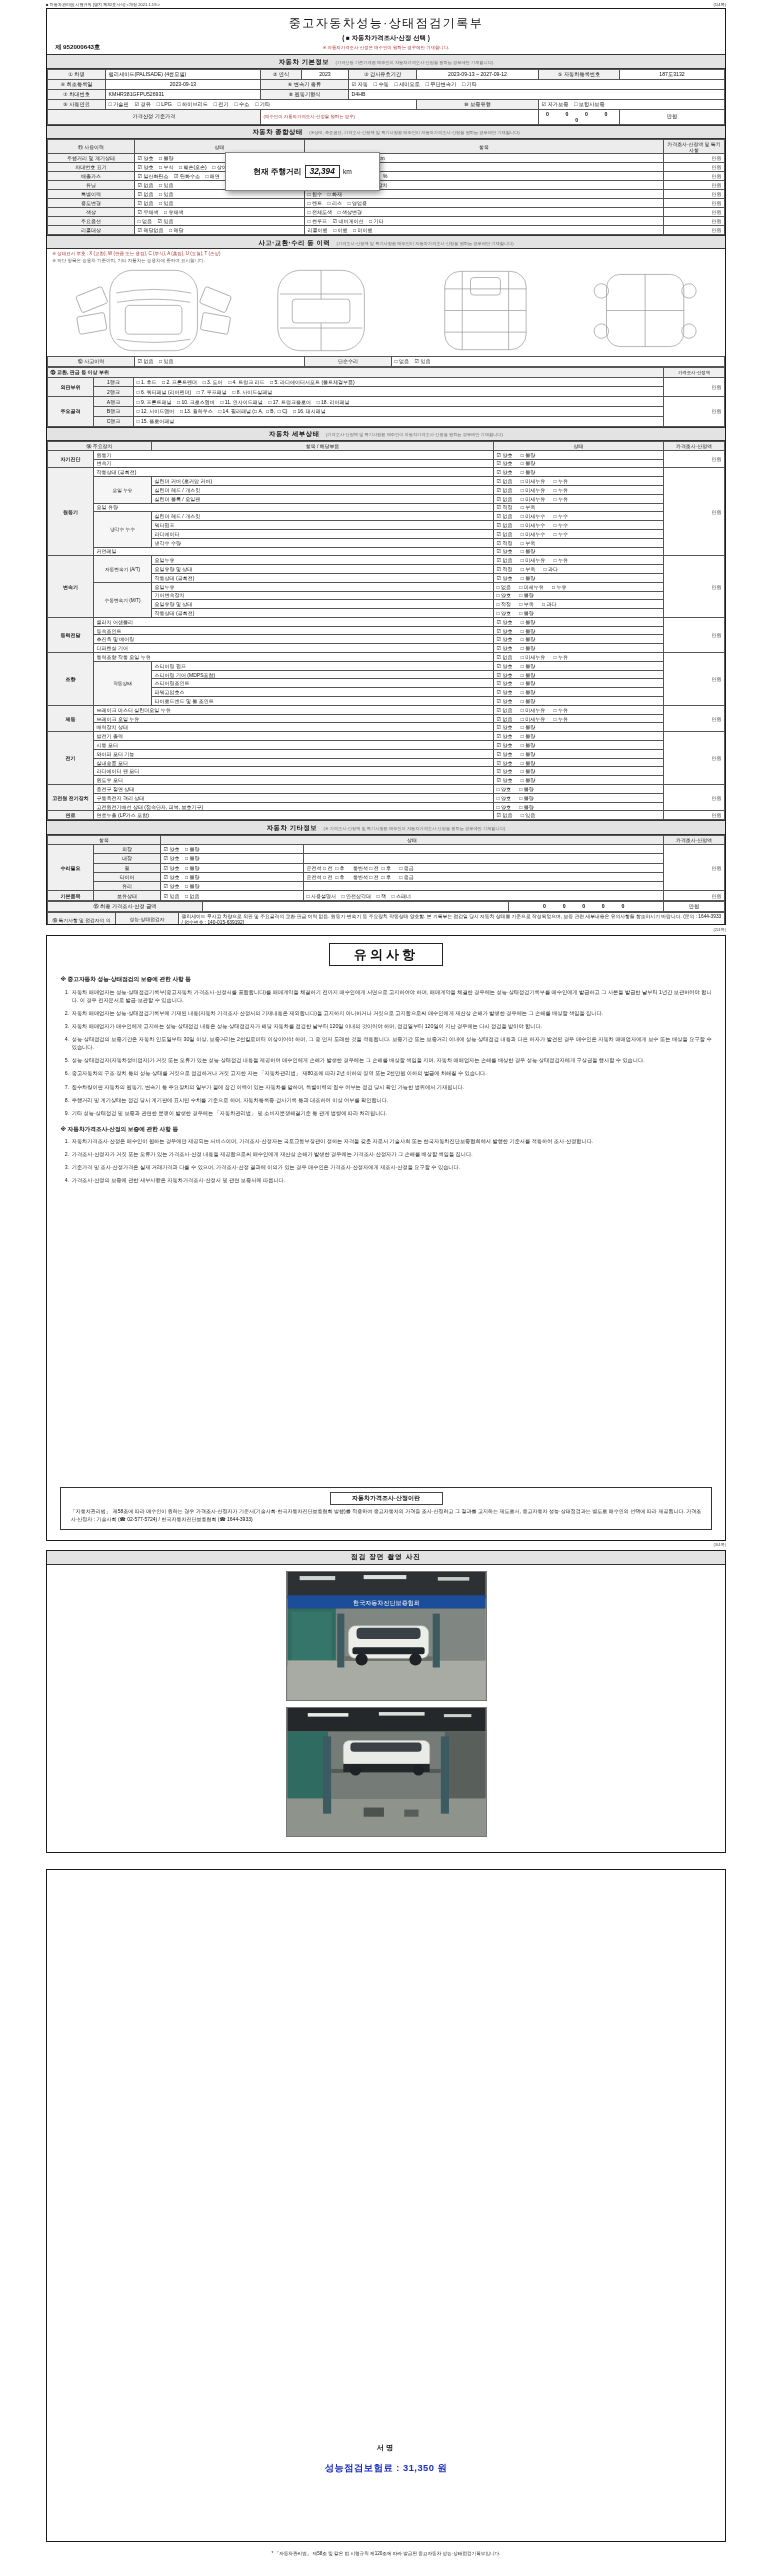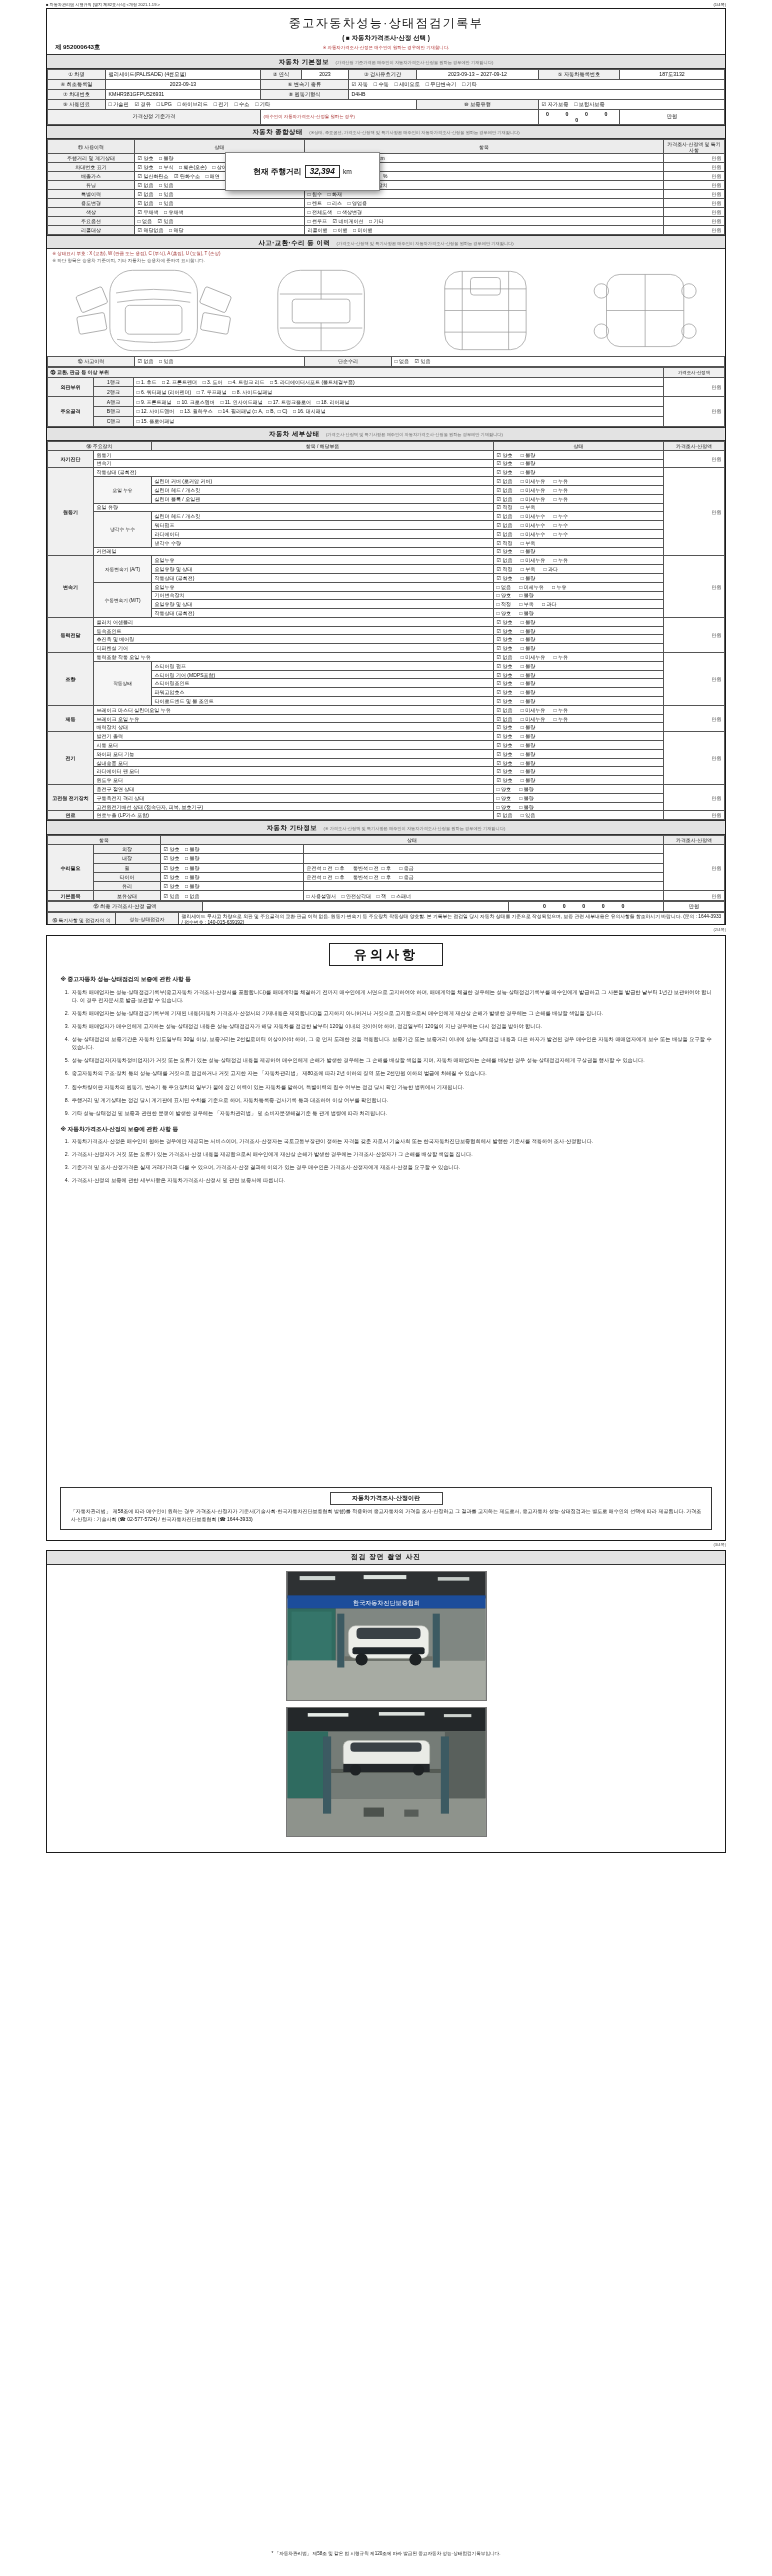--- a/index.html
+++ b/index.html
@@ -770,17 +770,21 @@
         <rect x="110" y="110" width="170" height="16" fill="#23272a"></rect>
         <circle cx="134" cy="122" r="11" fill="#1e2224"></circle>
         <circle cx="258" cy="122" r="11" fill="#1e2224"></circle>
         <rect x="150" y="196" width="40" height="18" fill="#4c524d"></rect>
         <rect x="230" y="200" width="28" height="14" fill="#575d58"></rect>
       </svg>
 
     </div>
   </div>
 
+  <div class="sheet sheet4">
+    <div class="sign-label">서명</div>
+    <div class="premium" style="color: rgb(27, 47, 192);">성능점검보험료 : 31,350 원</div>
+  </div>
 
   <div class="footer-note">* 「자동차관리법」 제58조 및 같은 법 시행규칙 제120조에 따라 발급된 중고자동차 성능·상태점검기록부입니다.</div>
 
 </div>
 
 
 </body></html>

